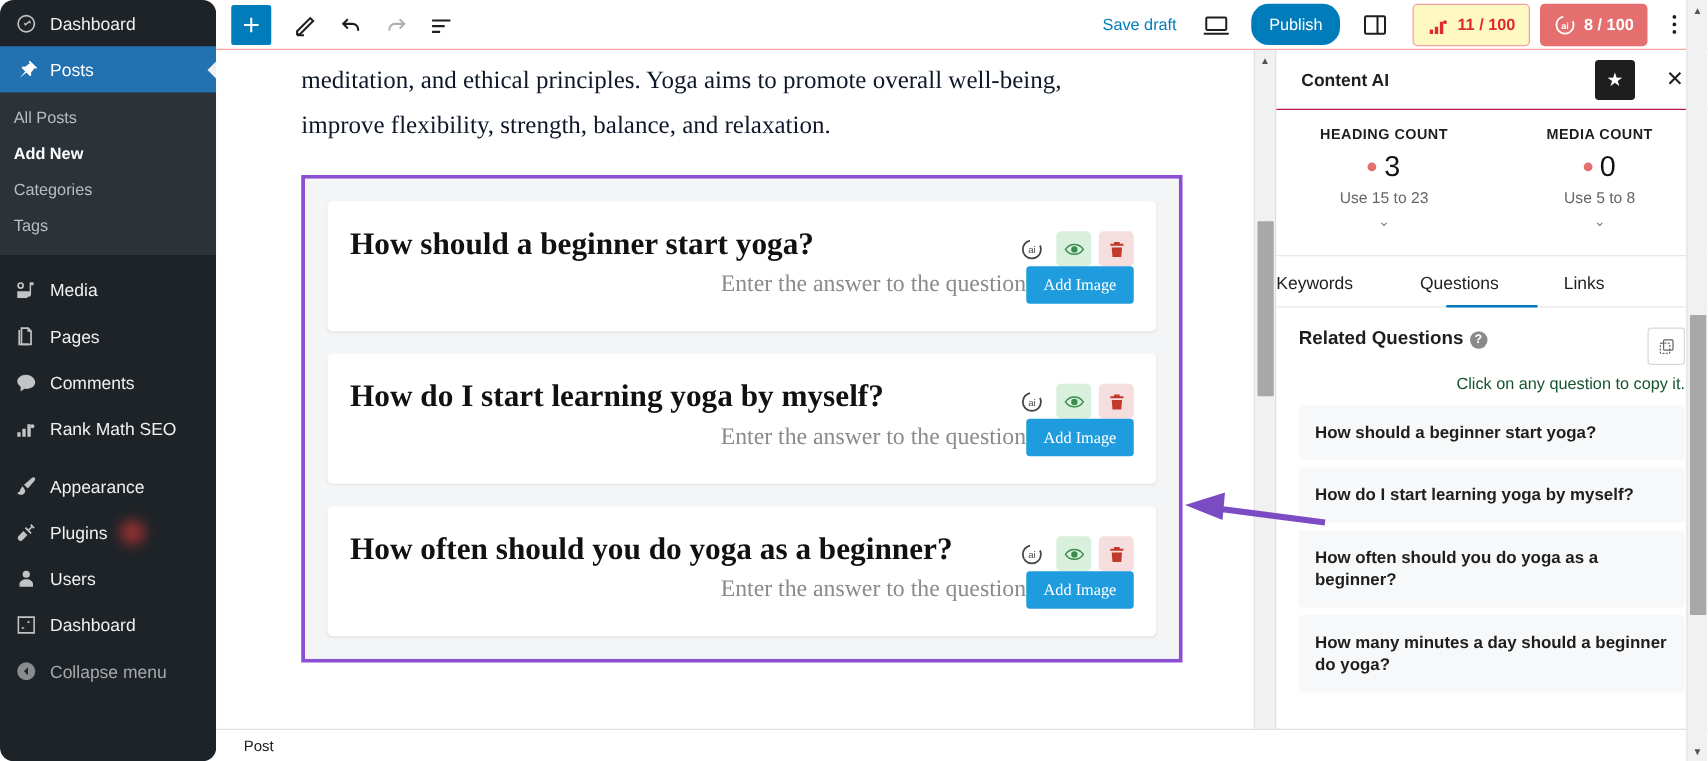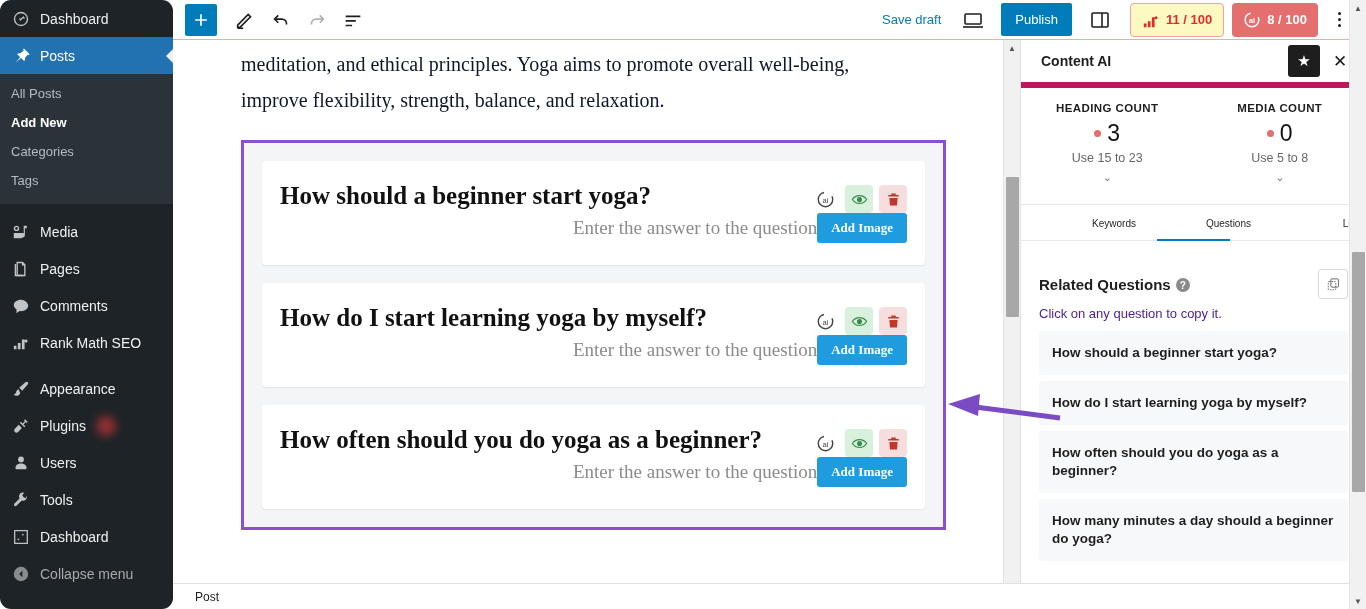--- a/index.html
+++ b/index.html
@@ -73,21 +73,21 @@
     margin-left: auto; display: flex; align-items: center; gap: 0;
   }
   .save-draft { font-size: 13px; color: #007cba; padding: 6px 10px; }
   .icon-btn {
     width: 36px; height: 36px; display: flex; align-items: center; justify-content: center;
     color: #1e1e1e; margin: 0 4px;
   }
   .icon-btn svg { width: 24px; height: 24px; fill:none; stroke: currentColor; stroke-width: 1.6; }
   .publish-btn {
     background: #007cba; color: #fff; font-size: 13px;
-    padding: 0 14px; height: 33px; line-height: 33px; border-radius: 2px; margin: 0 6px;
+    padding: 0 14px; height: 33px; line-height: 33px; border-radius: 14px; margin: 0 6px;
   }
   .score-badge {
     display: flex; align-items: center; gap: 6px;
     height: 34px; padding: 0 11px; border-radius: 4px; font-size: 13px; font-weight: 700;
     margin-left: 8px;
   }
   .badge-seo { background: #fef9c3; border: 1px solid #f3a1a1; color: #e02b2b; }
   .badge-ai  { background: #e56e6e; color: #fff; }
   .badge-ico { width: 18px; height: 18px; display:flex; align-items:center; justify-content:center;}
   .badge-ico svg { width: 18px; height: 18px; display:block; }
@@ -134,21 +134,21 @@
   }
   .act.ai { background: transparent; }
   .act.eye { background: #d9f0dd; }
   .act.trash { background: #f7dede; }
   .act svg { display: block; }
   .faq-bottom { display: flex; align-items: center; margin-top: 0; text-align: right; }
   .faq-answer {
     font-family: "Liberation Serif", serif; font-size: 19px; color: #8b8b8b; flex: 1 1 auto;
   }
   .add-image-btn {
-    background: #1e9cdd; color: #fff; font-size: 13px; font-weight: 700;
+    background: #1e9cdd; color: #fff; font-size: 13px; font-weight: 400;
     padding: 0 14px; height: 30px; line-height: 30px; border-radius: 3px;
     font-family: "Liberation Serif", serif;
   }
 
   
   .ed-scroll {
     position: absolute; right: 0; top: 0; width: 17px; height: 561px;
     background: #f1f1f1; border-left: 1px solid #e2e2e2;
   }
   .sb-arrow {
@@ -166,21 +166,22 @@
     font-size: 12px; color: #1e1e1e; z-index: 2;
   }
 
   
   .panel {
     width: 346px; flex: 0 0 346px; height: 561px; background: #fff;
     border-left: 1px solid #e0e0e0; position: relative; overflow: hidden;
   }
   .panel-head {
     height: 48px; display: flex; align-items: center; padding: 0 10px 0 20px;
-    border-bottom: 6px solid #be185d;
+    border-bottom: 1px solid #be185d;
+    gap: 12px;
   }
   .panel-title { font-size: 14px; font-weight: 700; color: #1e1e1e; flex: 1 1 auto; }
   .star-btn {
     width: 32px; height: 32px; background: #1e1e1e; color: #fff; border-radius: 3px;
     display: flex; align-items: center; justify-content: center; font-size: 15px;
   }
   .close-btn {
     width: 32px; height: 32px; display: flex; align-items: center; justify-content: center;
     color: #1e1e1e; font-size: 17px; margin-left: 4px;
   }
@@ -191,41 +192,41 @@
   .count-label { font-size: 11.5px; font-weight: 700; letter-spacing: .4px; color: #1e1e1e; }
   .count-value {
     font-size: 23px; color: #111; margin-top: 6px;
     display: flex; align-items: center; justify-content: center; gap: 6px;
   }
   .dot { width: 7px; height: 7px; border-radius: 50%; background: #e56e6e; display: inline-block; }
   .count-hint { font-size: 12.5px; color: #666; margin-top: 4px; }
   .chev { color: #777; font-size: 11px; margin-top: 6px; }
   .tabs { display: flex; border-bottom: 1px solid #e8e8e8; }
   .tab {
-    flex: 1 1 33.33%; text-align: right; font-size: 10px; color: #1e1e1e;
+    flex: 1 1 33.33%; text-align: left; font-size: 14px; color: #1e1e1e;
     padding: 13px 0 11px 0; position: relative;
   }
   .tab.active { font-weight: 400; }
   .tab.active::after {
     content: ""; position: absolute; left: 18%; right: 18%; bottom: -1px;
     height: 2px; background: #007cba;
   }
   .panel-body { padding: 16px 18px 0 18px; }
-  .rq-head { display: flex; align-items: center; margin-top: 12px; }
+  .rq-head { display: flex; align-items: flex-start; }
   .rq-title { font-size: 15px; font-weight: 700; color: #1e1e1e; flex: 1 1 auto; }
   .help-ico {
     display: inline-flex; width: 14px; height: 14px; border-radius: 50%;
     background: #8a8a8a; color: #fff; font-size: 10px; align-items: center;
     justify-content: center; margin-left: 5px; vertical-align: 1px;
   }
   .copy-btn {
     width: 30px; height: 30px; border: 1px solid #d9d9d9; border-radius: 3px;
     display: flex; align-items: center; justify-content: center; color: #666;
   }
-  .rq-sub { font-size: 13px; color: #4c1d95; margin-top: 7px; }
+  .rq-sub { font-size: 13px; color: #14532d; margin-top: 7px; text-align: right; }
   .q-list { margin-top: 10px; }
   .q-item {
     background: #f7f8f9; border-radius: 3px; padding: 13px 13px;
     font-size: 13.5px; font-weight: 700; color: #1e1e1e; line-height: 18px;
     margin-bottom: 6px;
   }
   
   .win-scroll {
     position: absolute; right: 0; top: 0; width: 17px; height: 609px;
     background: #f1f1f1; border-left: 1px solid #e4e4e4; z-index: 5;
@@ -328,28 +329,20 @@
     <div class="menu-item">
       <span class="menu-icon">
         <svg viewBox="0 0 20 20">
             <circle cx="10" cy="6" r="3.2"></circle>
             <path d="M10 10.5c-3.3 0-6 1.9-6 4.2V17h12v-2.3c0-2.3-2.7-4.2-6-4.2z"></path>
           </svg>
       </span>
       <span>Users</span>
     </div>
 
-    <div class="menu-item">
-      <span class="menu-icon">
-        <svg viewBox="0 0 20 20">
-            <path d="M16.3 5.2a4.3 4.3 0 01-5.5 5.4L5.2 16.2a1.7 1.7 0 11-2.4-2.4l5.6-5.6A4.3 4.3 0 0113.8 2L11.4 4.4l1.2 2.4 2.4 1.2z"></path>
-          </svg>
-      </span>
-      <span>Tools</span>
-    </div>
 
     <div class="menu-item">
       <span class="menu-icon">
         <svg viewBox="0 0 20 20">
             <path d="M3 3h14v14H3z" fill="none" stroke="currentColor" stroke-width="1.4"></path>
             <path d="M7 6v8M7 14l-1.5-2h3zM12 14V6M12 6l-1.5 2h3z"></path>
           </svg>
       </span>
       <span>Dashboard</span>
     </div>

